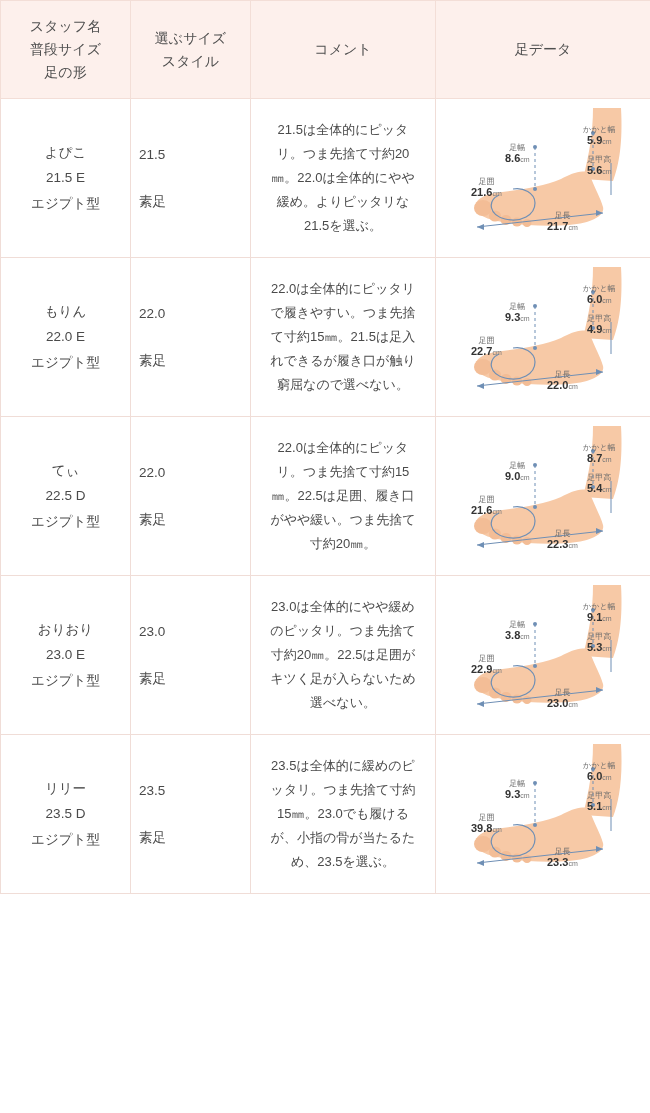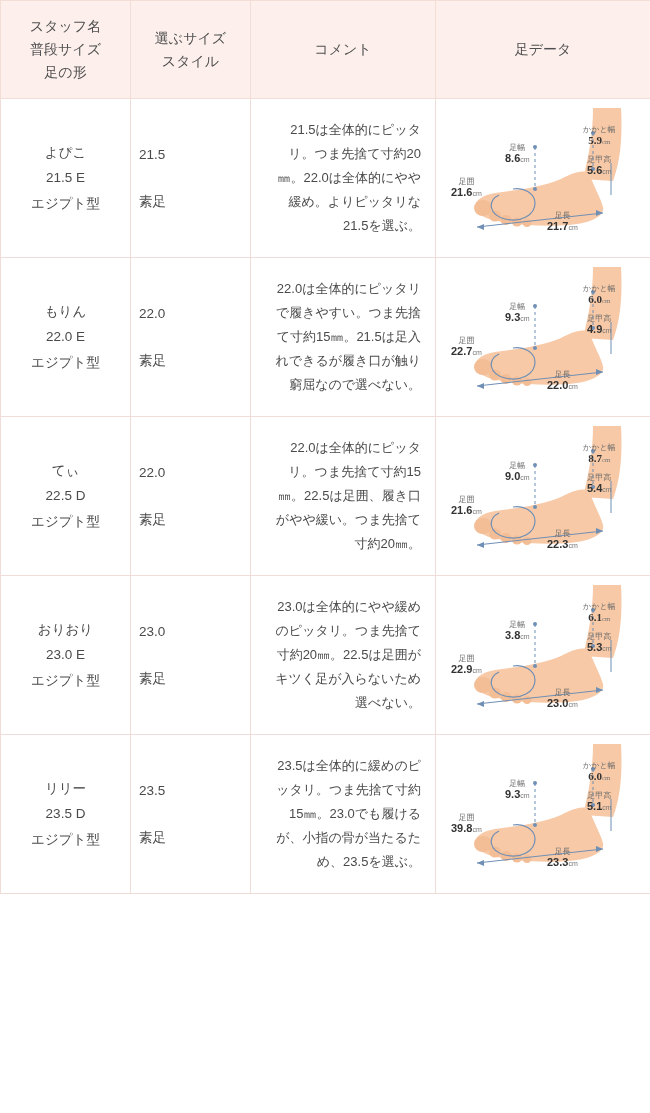--- a/index.html
+++ b/index.html
@@ -48,21 +48,21 @@
     font-size: 13.5px;
   }
   td.size-cell {
     text-align: left;
     line-height: 1.9;
     font-size: 13.5px;
   }
   td.size-cell .sz { display: block; }
   td.size-cell .style { display: block; margin-top: 22px; }
   td.comment-cell {
-    text-align: right;
+    text-align: center;
     font-size: 13px;
     line-height: 1.85;
     padding: 12px 14px;
     color: #4a4a4a;
   }
   td.foot-cell {
     padding: 4px;
     text-align: center;
   }
   .foot-wrap {
@@ -80,23 +80,23 @@
     line-height: 1.15;
     text-align: center;
   }
   .lbl .v {
     font-size: 11px;
     font-weight: bold;
     color: #333;
   }
   .lbl .u { font-size: 7px; color: #777; }
   .lbl-ashihaba { left: 62px;  top: 30px; margin-top: 10px; }
-  .lbl-kakato   { left: 140px; top: 22px; font-family: Liberation Serif, serif; }
+  .lbl-kakato   { left: 140px; top: 22px; }
   .lbl-kouhei   { left: 144px; top: 52px; }
-  .lbl-ashii    { left: 8px;  top: 74px; }
+  .lbl-ashii    { left: 28px;  top: 74px; }
   .lbl-ashinaga { left: 104px; top: 96px; margin-top: 12px; }
 </style>
 </head>
 <body>
 
 <table class="fit-table">
   <colgroup>
     <col class="c-name">
       <col class="c-size">
       <col class="c-comm">
@@ -357,21 +357,21 @@
           <line x1="34" y1="124" x2="160" y2="110" stroke="#6f8fb5" stroke-width="1"></line>
           <path d="M34,124 l7,-3 l0,6 z" fill="#6f8fb5"></path>
           <path d="M160,110 l-7,-3 l0,6 z" fill="#6f8fb5"></path>
         </svg>
         <div class="lbl lbl-ashihaba">
           <span class="t">足幅</span><br>
           <span class="v">3.8</span><span class="u">cm</span>
         </div>
         <div class="lbl lbl-kakato">
           <span class="t">かかと幅</span><br>
-          <span class="v">6.1</span><span class="u">cm</span>
+          <span class="v">9.1</span><span class="u">cm</span>
         </div>
         <div class="lbl lbl-kouhei">
           <span class="t">足甲高</span><br>
           <span class="v">5.3</span><span class="u">cm</span>
         </div>
         <div class="lbl lbl-ashii">
           <span class="t">足囲</span><br>
           <span class="v">22.9</span><span class="u">cm</span>
         </div>
         <div class="lbl lbl-ashinaga">

